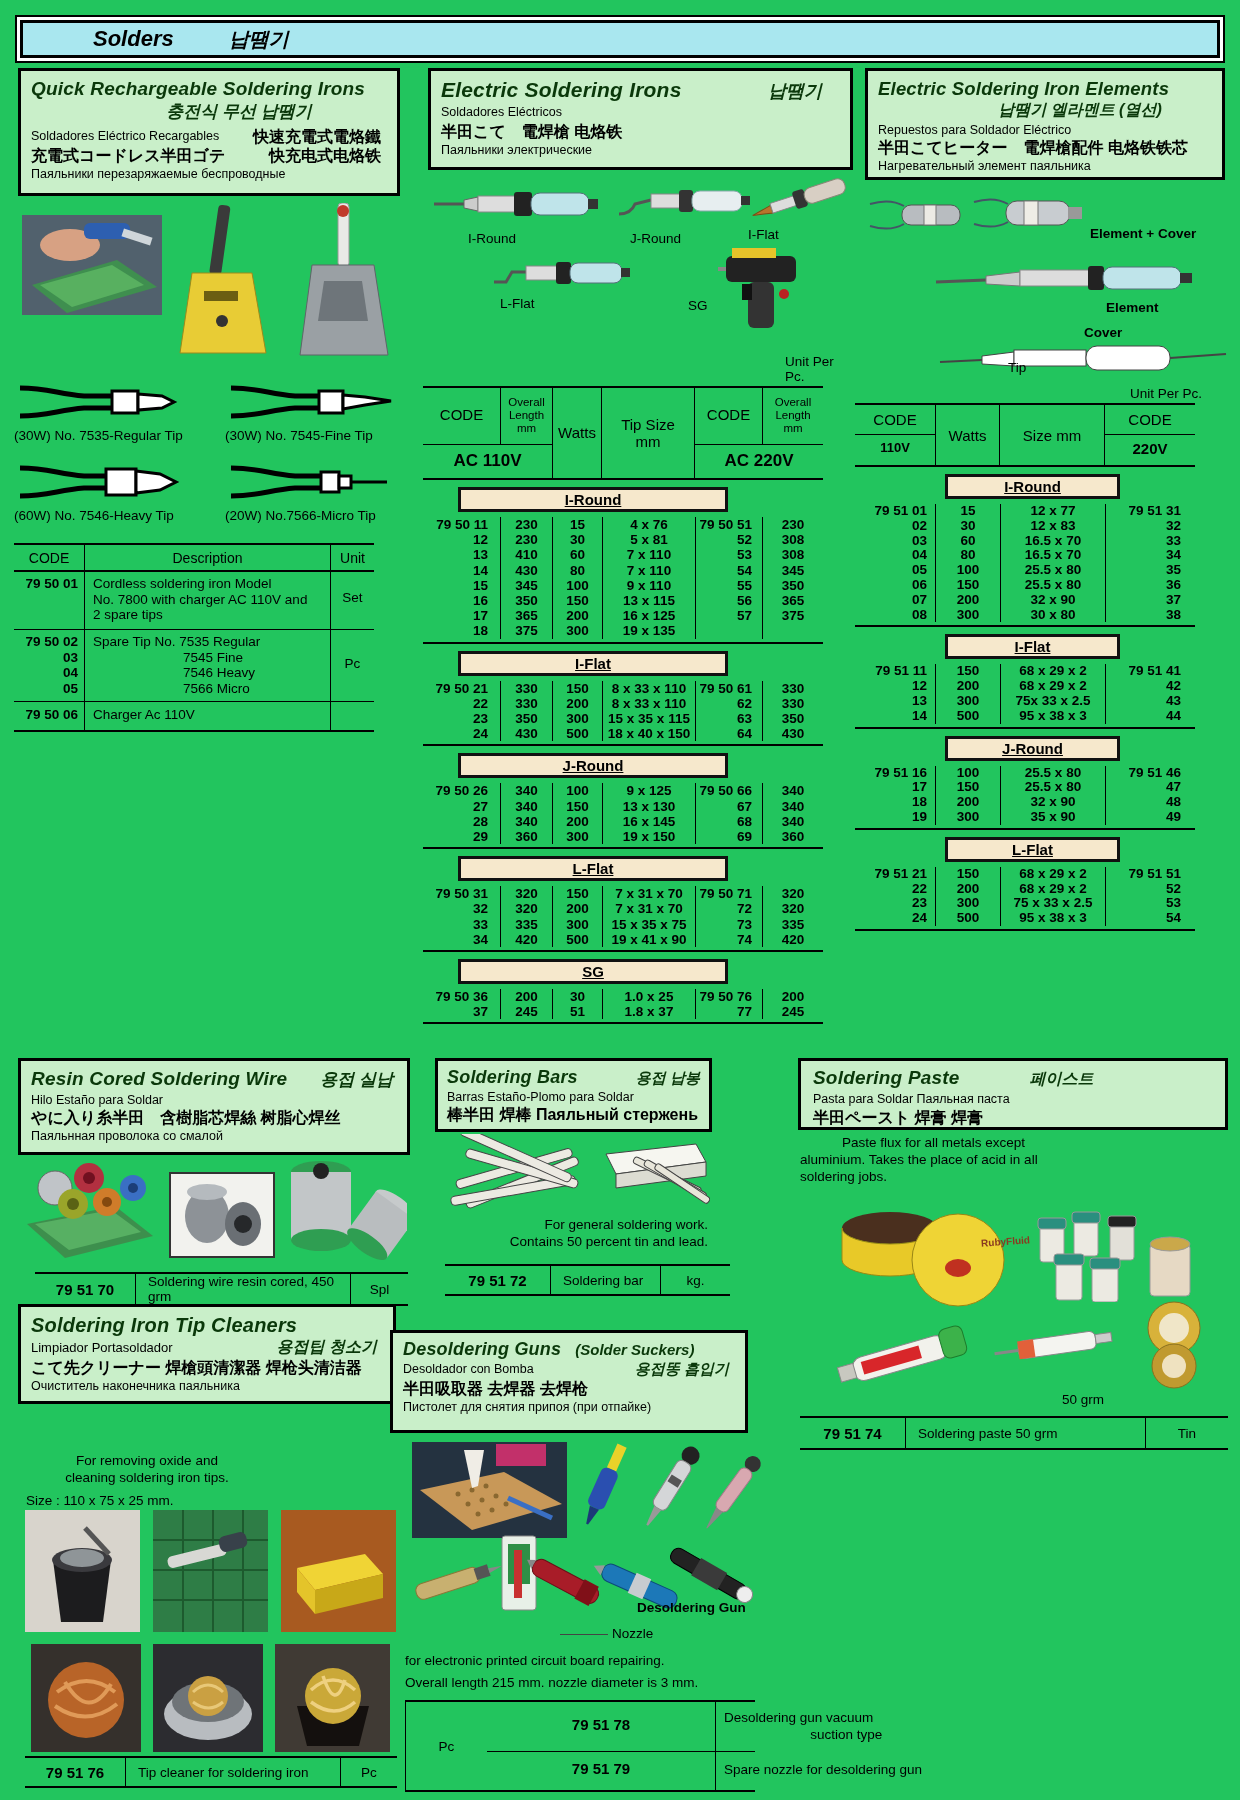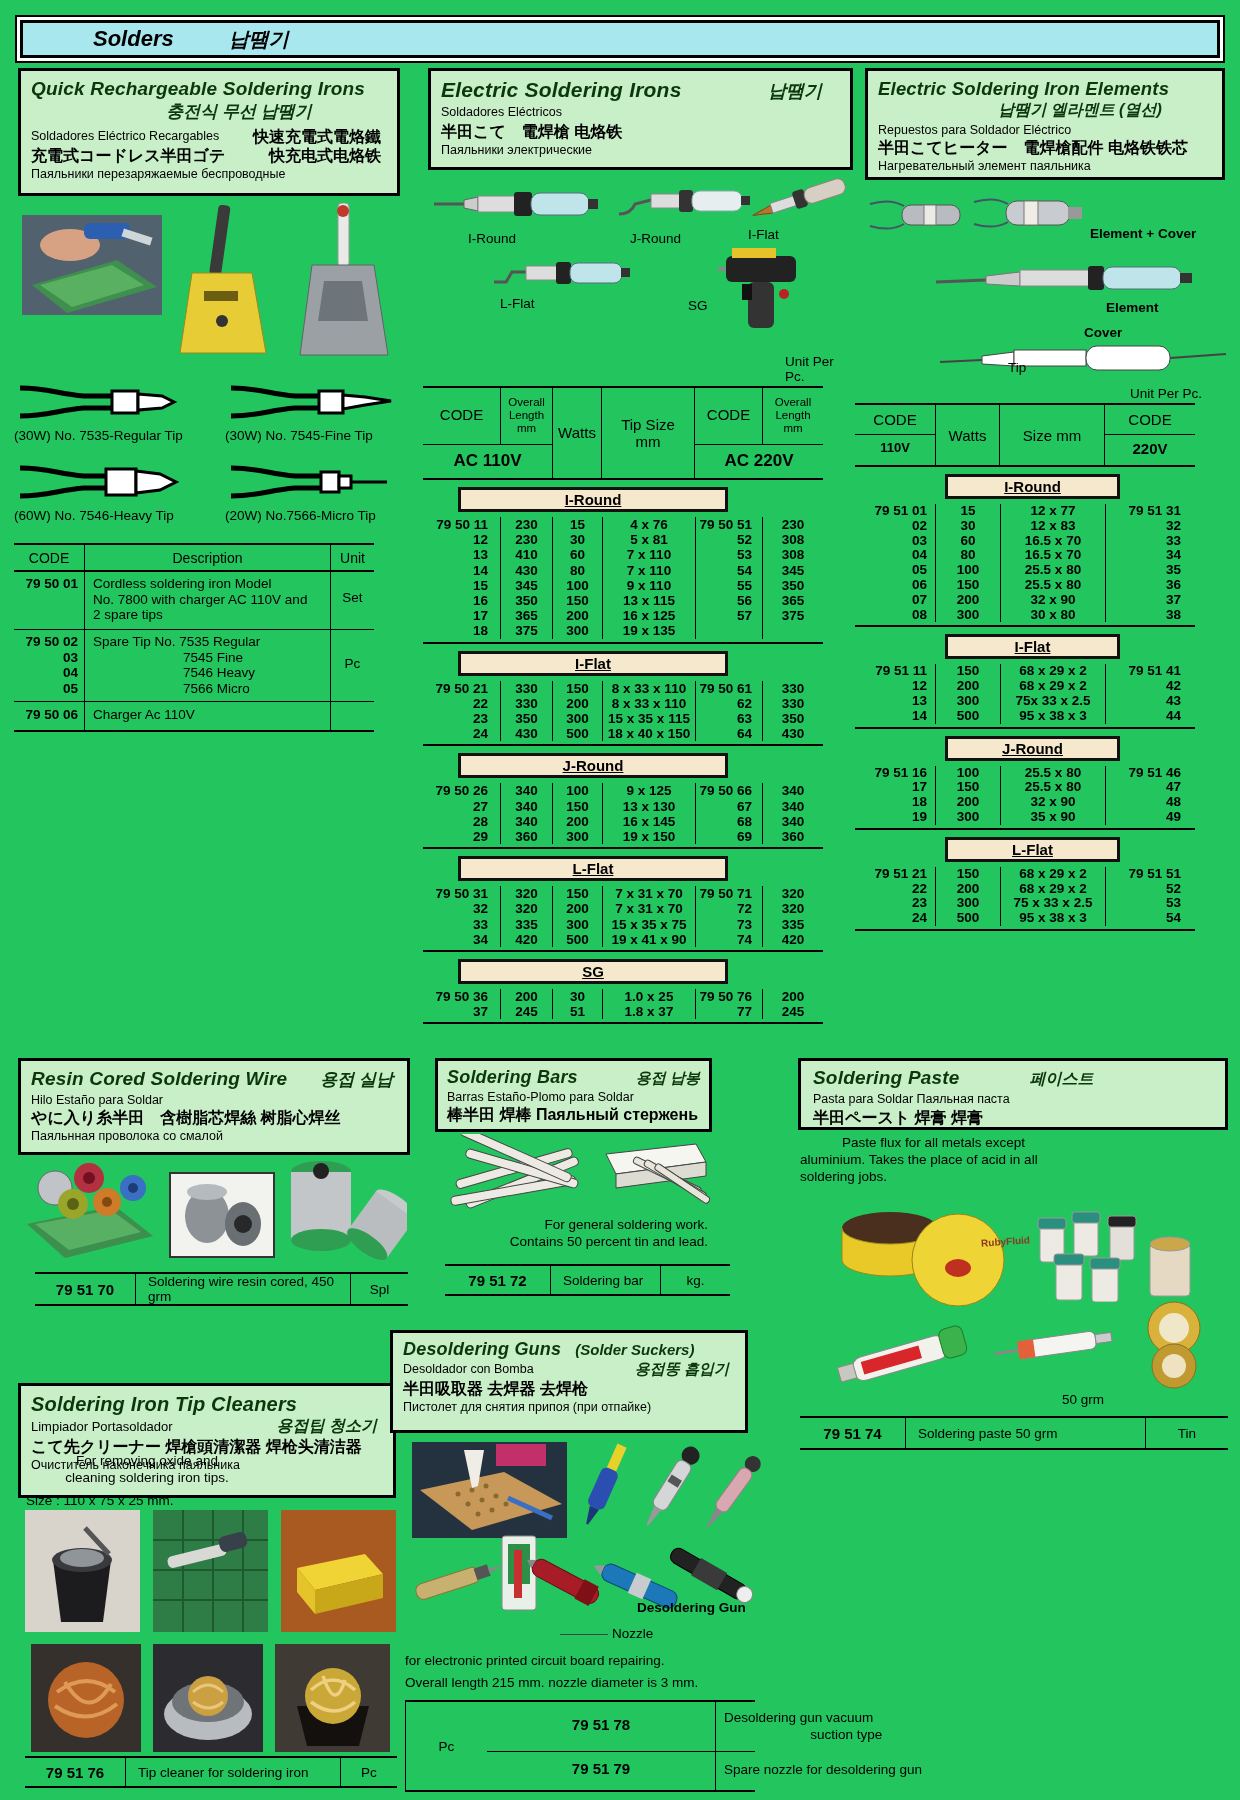--- a/index.html
+++ b/index.html
@@ -853,21 +853,21 @@
   </div>
 
   <div class="abs lbl" style="left:1062px;top:1392px">50 grm</div>
 
   <div class="abs mini" style="left:800px;top:1416px;width:428px;height:34px;grid-template-columns:105px 240px 83px">
     <div class="code">79 51 74</div>
     <div class="desc vl">Soldering paste 50 grm</div>
     <div class="unit vl cen">Tin</div>
   </div>
 
-  <div class="abs gbox" style="left:18px;top:1383px;width:378px;height:115px">
+  <div class="abs gbox" style="left:18px;top:1304px;width:378px;height:100px">
     <div class="t1" style="font-size:20px">Soldering Iron Tip Cleaners</div>
     <div class="pair" style="align-items:baseline">
       <span class="lang" style="font-size:13px">Limpiador Portasoldador</span>
       <span class="t1k" style="font-size:16px">용접팁 청소기</span>
     </div>
     <div class="lang cjk" style="line-height:19px">こて先クリーナー  焊槍頭清潔器  焊枪头清洁器</div>
     <div class="lang" style="line-height:19px">Очиститель наконечника паяльника</div>
   </div>
 
   <div class="abs" style="left:22px;top:1452px;width:250px;text-align:center">

